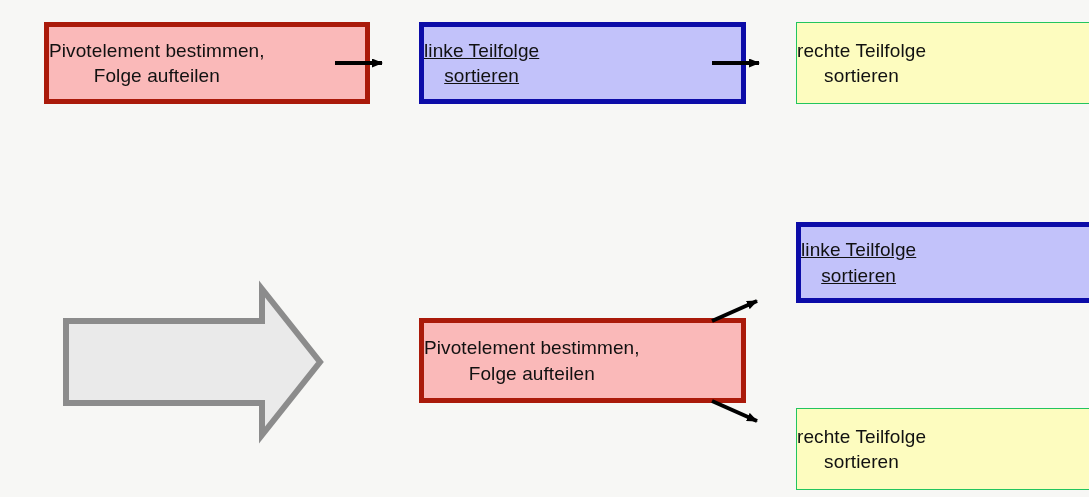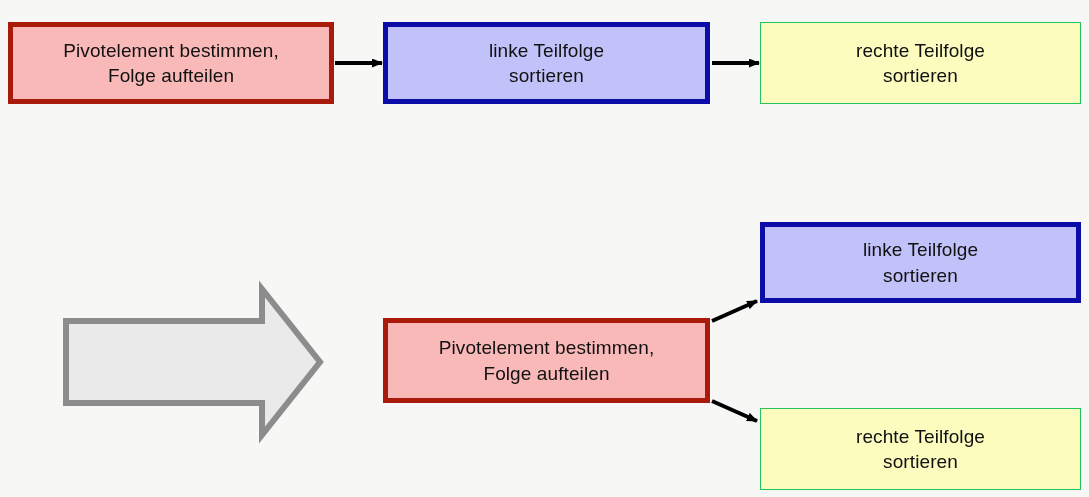--- a/index.html
+++ b/index.html
@@ -13,35 +13,36 @@
     height: 497px;
     background: #f7f7f5;
     font-family: "Liberation Sans", sans-serif;
     overflow: hidden;
   }
   .node {
     position: absolute;
     box-sizing: border-box;
     display: flex;
     align-items: center;
-    justify-content: center;
     text-align: center;
     font-size: 19px;
     line-height: 1.32;
     color: #111111;
     white-space: pre-line;
     letter-spacing: 0.1px;
+    margin-left: 36px;
   }
   .node.red {
     background: #fab9b9;
     border: 5px solid #aa1a0a;
   }
   .node.blue {
     background: #c2c2fa;
     border: 5px solid #0c0ca8;
+    text-decoration: underline;
   }
   .node.yellow {
     background: #fdfcbf;
     border: 1px solid #22c55e;
   }
   .svg-layer {
     position: absolute;
     left: 0;
     top: 0;
     width: 1089px;

